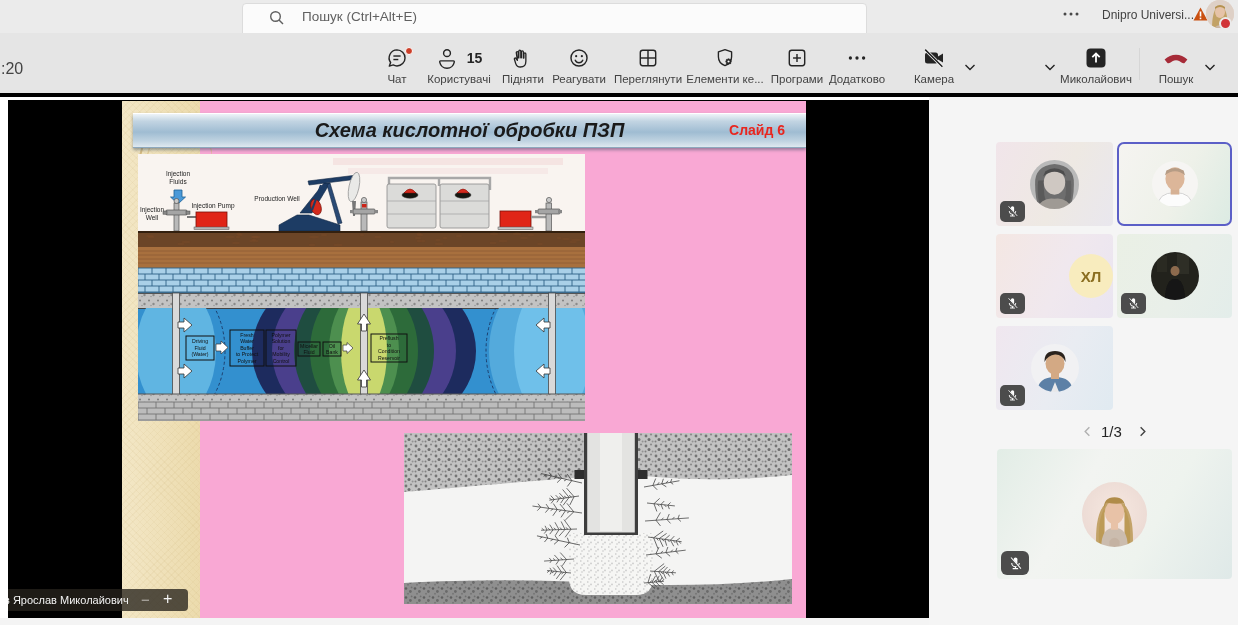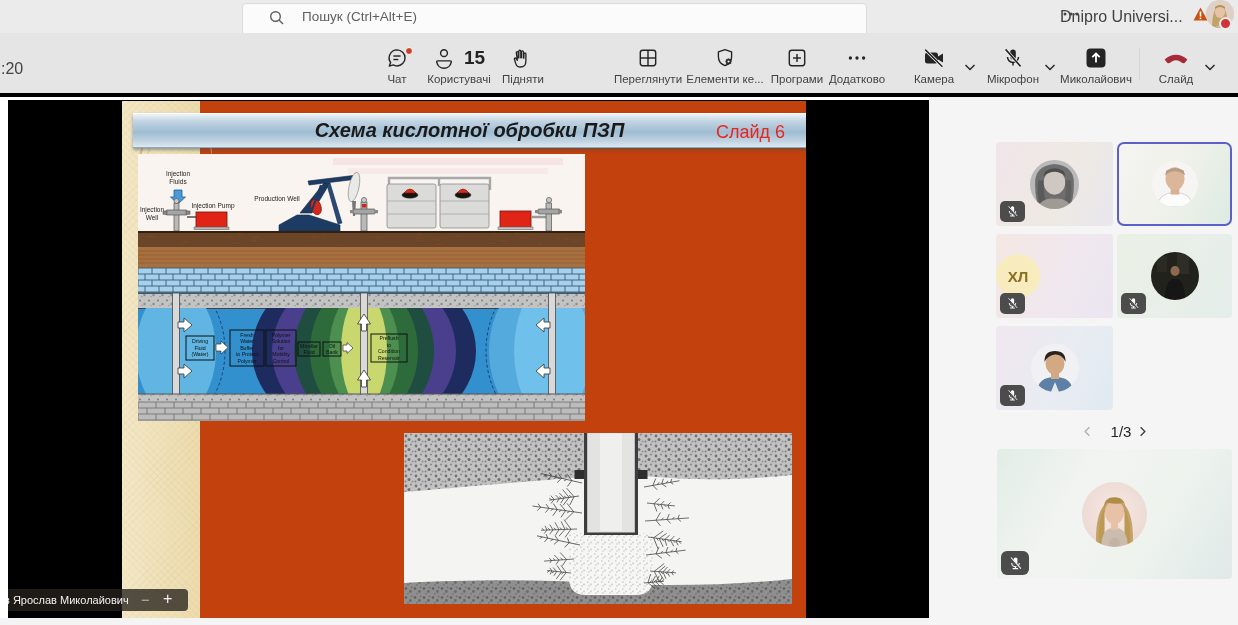--- a/index.html
+++ b/index.html
@@ -4,36 +4,36 @@
 *{margin:0;padding:0;box-sizing:border-box}
 html,body{width:1238px;height:625px;overflow:hidden}
 #root{position:relative;width:1238px;height:625px;font-family:"Liberation Sans",sans-serif;background:#fff}
 .abs{position:absolute}
 
 #topbar{position:absolute;left:0;top:0;width:1238px;height:33px;background:#ebebeb}
 #search{position:absolute;left:242px;top:3px;width:625px;height:42px;background:#fbfbfb;border:1px solid #dcdcdc;border-radius:4px}
 #search .mag{position:absolute;left:26px;top:6px}
 #search .ph{position:absolute;left:59px;top:5px;font-size:13.5px;color:#616161}
 
-#acct{position:absolute;left:1060px;top:8px;font-size:16px;color:#424242;white-space:nowrap}
+#acct{position:absolute;left:1102px;top:8px;font-size:12px;color:#424242;white-space:nowrap}
 
 #toolbar{position:absolute;left:0;top:33px;width:1238px;height:64px;background:#e5e5e5;border-bottom:4px solid #000000}
 .tbtn{position:absolute;top:13px;width:110px;text-align:center;color:#242424}
 .tbtn .ic{height:24px;display:flex;justify-content:center;align-items:center}
 .tbtn .lb{margin-top:3px;font-size:11.5px;color:#424242;white-space:nowrap}
 .chev{position:absolute;top:27px}
 #timer{position:absolute;left:1px;top:27px;font-size:16px;color:#444}
 
 #stage{position:absolute;left:8px;top:100px;width:921px;height:518px;background:#000;overflow:hidden}
-#slide{position:absolute;left:114px;top:1px;width:684px;height:517px;background:#c2410c;overflow:hidden}
+#slide{position:absolute;left:114px;top:1px;width:684px;height:517px;background:#f9a8d4;overflow:hidden}
 #band{position:absolute;left:0;top:0;width:78px;height:517px;background:linear-gradient(90deg,#f3e7c6,#ecdbad);}
 #band:after{content:"";position:absolute;inset:0;background-image:repeating-linear-gradient(45deg,rgba(190,160,95,.08) 0 1px,transparent 1px 5px),repeating-linear-gradient(-45deg,rgba(190,160,95,.08) 0 1px,transparent 1px 5px)}
 #titlebar{position:absolute;left:11px;top:12px;width:673px;height:35px;background:linear-gradient(180deg,#eef4f8 0%,#c2d4e2 22%,#9fbcd2 55%,#c0d3e1 82%,#dfe9f0 100%);box-shadow:0 2px 3px rgba(60,80,100,.5);border-top:1px solid #fff;border-bottom:1px solid #8da8bd}
 #titlebar .t{position:absolute;left:0;right:0;top:5px;text-align:center;font-size:20px;font-style:italic;font-weight:bold;color:#1a1a1a}
-#titlebar .s{position:absolute;right:21px;top:8px;font-size:18px;font-weight:normal;color:#e8261f}
+#titlebar .s{position:absolute;right:21px;top:8px;font-size:14px;font-weight:bold;color:#e8261f}
 #namebar{position:absolute;left:-24px;top:489px;width:204px;height:22px;background:rgba(38,34,28,.78);border-radius:4px;color:#f2f2f2}
 #namebar .n{position:absolute;left:20px;top:4.5px;font-size:11px}
 #namebar .m{position:absolute;left:157px;top:2px;font-size:15px;color:#b9b5af}
 #namebar .p{position:absolute;left:179px;top:1px;font-size:16px;color:#f5f5f5}
 
 #rpanel{position:absolute;left:929px;top:97px;width:309px;height:528px;background:#f5f5f5}
 .tile{position:absolute;border-radius:4px;overflow:hidden}
 .mute{position:absolute;left:4px;bottom:4px;width:25px;height:21px;background:#4c4c4c;border-radius:5px;display:flex;align-items:center;justify-content:center}
 #pag{position:absolute;left:0;top:325px;width:309px;height:20px;text-align:center;color:#242424;font-size:15px}
 #bottomstrip{position:absolute;left:0;top:618px;width:929px;height:7px;background:#f4f4f4}
@@ -85,31 +85,42 @@
         </div>
         <div class="lb">Чат</div>
       </div>
     <div class="abs" style="left:405px;top:14px;width:8px;height:8px;border-radius:50%;background:#cc3e28;border:1.5px solid #fff"></div>
     <div class="tbtn" style="left:404px">
         <div class="ic">
           <svg width="22" height="22" viewBox="0 0 20 20">
             <circle cx="10" cy="5.6" r="3.1" fill="none" stroke="#242424" stroke-width="1.3"></circle>
             <path d="M4.2 12.6 h11.6 c.6 0 .9.5.8 1.1 a6.7 6.7 0 0 1 -13.2 0 c-.1-.6.2-1.1.8-1.1 Z" fill="none" stroke="#242424" stroke-width="1.3" stroke-linejoin="round"></path>
           </svg>
-          <b style="font-size:19px;margin-left:9px">15</b>
+          <b style="font-size:14px;margin-left:9px">15</b>
         </div>
         <div class="lb">Користувачі</div>
       </div>
     <div class="tbtn" style="left:468px">
         <div class="ic">
           <svg width="22" height="22" viewBox="0 0 20 20">
             <path d="M4.9 12.2 L3.6 10.4 c-.5-.7-1.7-.3-1.4.7 l1.2 4 c.6 1.9 2 3.1 4.2 3.1 c3.1 0 5-2.2 5-5.3 V6.3 c0-.5-.4-.9-.9-.9 s-.9.4-.9.9 V10 h-.5 V4.4 c0-.5-.4-.9-.9-.9 s-.9.4-.9.9 V9.8 h-.5 V3.8 c0-.5-.4-.9-.9-.9 s-.9.4-.9.9 V9.9 h-.5 V5.1 c0-.5-.4-.9-.9-.9 s-.9.4-.9.9 Z" fill="none" stroke="#242424" stroke-width="1.2" stroke-linejoin="round"></path>
           </svg>
         </div>
         <div class="lb">Підняти</div>
+      </div>
+    <div class="tbtn" style="left:524px">
+        <div class="ic">
+          <svg width="22" height="22" viewBox="0 0 20 20">
+            <circle cx="10" cy="10" r="7.3" fill="none" stroke="#242424" stroke-width="1.3"></circle>
+            <circle cx="7.4" cy="8.3" r="1" fill="#242424"></circle>
+            <circle cx="12.6" cy="8.3" r="1" fill="#242424"></circle>
+            <path d="M6.6 12 a3.7 3.7 0 0 0 6.8 0" fill="none" stroke="#242424" stroke-width="1.3" stroke-linecap="round"></path>
+          </svg>
+        </div>
+        <div class="lb">Реагувати</div>
       </div>
     <div class="tbtn" style="left:670px">
         <div class="ic">
           <svg width="22" height="22" viewBox="0 0 20 20">
             <path d="M10 2.4 l6 2.1 v4.3 c0 4.1-2.6 6.8-6 8.1 -3.4-1.3-6-4-6-8.1 V4.5 Z" fill="none" stroke="#242424" stroke-width="1.25" stroke-linejoin="round"></path>
             <g fill="#242424">
               <circle cx="13.2" cy="13.2" r="2.1"></circle>
               <g stroke="#242424" stroke-width="1.5">
                 <line x1="13.2" y1="10.4" x2="13.2" y2="16"></line>
                 <line x1="10.4" y1="13.2" x2="16" y2="13.2"></line>
@@ -163,34 +174,20 @@
             </g>
             <line x1="3.2" y1="3.6" x2="20.4" y2="20.8" stroke="#fff" stroke-width="3"></line>
             <line x1="3.2" y1="3.6" x2="20.4" y2="20.8" stroke="#242424" stroke-width="1.6"></line>
           </svg>
         </div>
         <div class="lb">Камера</div>
       </div>
     <svg class="chev" style="left:963px" width="14" height="14" viewBox="0 0 14 14">
         <path d="M2.5 5 l4.5 4.5 L11.5 5" fill="none" stroke="#242424" stroke-width="1.4"></path>
       </svg>
-    <div class="tbtn" style="left:958px">
-        <div class="ic">
-          <svg width="24" height="24" viewBox="0 0 24 24">
-            <g fill="#242424">
-              <rect x="9.2" y="3.4" width="5.6" height="10.2" rx="2.8"></rect>
-            </g>
-            <path d="M6.5 11 a5.5 5.5 0 0 0 11 0" fill="none" stroke="#242424" stroke-width="1.5"></path>
-            <line x1="12" y1="16.5" x2="12" y2="19.5" stroke="#242424" stroke-width="1.5"></line>
-            <line x1="4.6" y1="3.4" x2="19.6" y2="20.4" stroke="#fff" stroke-width="3"></line>
-            <line x1="4.6" y1="3.4" x2="19.6" y2="20.4" stroke="#242424" stroke-width="1.6"></line>
-          </svg>
-        </div>
-        <div class="lb">Мікрофон</div>
-      </div>
     <svg class="chev" style="left:1043px" width="14" height="14" viewBox="0 0 14 14">
         <path d="M2.5 5 l4.5 4.5 L11.5 5" fill="none" stroke="#242424" stroke-width="1.4"></path>
       </svg>
     <div class="tbtn" style="left:1041px">
         <div class="ic">
           <svg width="22" height="22" viewBox="0 0 22 22">
             <rect x="1.5" y="1.5" width="19" height="19" rx="4" fill="#242424"></rect>
             <g stroke="#fff" stroke-width="1.8" fill="none">
               <line x1="11" y1="15.5" x2="11" y2="7"></line>
               <path d="M7.3 10.2 L11 6.5 L14.7 10.2"></path>
@@ -199,21 +196,21 @@
         </div>
         <div class="lb">Миколайович</div>
       </div>
     <div class="abs" style="left:1139px;top:15px;width:1px;height:32px;background:#d6d6d6"></div>
     <div class="tbtn" style="left:1121px">
         <div class="ic">
           <svg width="28" height="24" viewBox="0 0 28 24">
             <path d="M2.6 13.6 C9 7.2 19 7.2 25.4 13.6 L22.8 16.8 C22 17.8 20.6 17.3 19.5 16.5 L17.6 15.2 C15.4 14 12.6 14 10.4 15.2 L8.5 16.5 C7.4 17.3 6 17.8 5.2 16.8 Z" fill="#a62b38"></path>
           </svg>
         </div>
-        <div class="lb">Слайд</div>
+        <div class="lb">Пошук</div>
       </div>
     <svg class="chev" style="left:1203px" width="14" height="14" viewBox="0 0 14 14">
         <path d="M2.5 5 l4.5 4.5 L11.5 5" fill="none" stroke="#242424" stroke-width="1.4"></path>
       </svg>
   </div>
   <div id="stage">
     <div id="slide">
       <div id="band"></div>
       <svg class="abs" style="left:0;top:0" width="90" height="120" viewBox="0 0 90 120">
           <circle cx="58" cy="60" r="40" fill="none" stroke="#c9a96a" stroke-width="2" opacity=".7"></circle>
@@ -901,21 +898,21 @@
           </defs>
           <g clip-path="url(#c2)" filter="url(#b2)">
             <rect width="48" height="48" fill="#f6f5f3"></rect>
             <path d="M6 48 Q6 33 24 33 Q42 33 42 48 Z" fill="#fcfcfc" stroke="#d2d2d2" stroke-width="1"></path>
             <rect x="19.5" y="26" width="9" height="9" fill="#d6b194"></rect>
             <ellipse cx="24" cy="18.5" rx="10" ry="12" fill="#dcb699"></ellipse>
             <path d="M13.5 15 Q24 6.5 34.5 15 L33 10 Q24 4.5 15 10 Z" fill="#b69c85"></path>
           </g>
         </svg>
       </div>
-      <div class="tile" style="left:67px;top:137px;width:117px;height:84px;background:linear-gradient(115deg,#f4e7e3,#f0e8ee 55%,#eae5f1);display:flex;align-items:center;justify-content:flex-start">
+      <div class="tile" style="left:67px;top:137px;width:117px;height:84px;background:linear-gradient(115deg,#f4e7e3,#f0e8ee 55%,#eae5f1);display:flex;align-items:center;justify-content:flex-end">
         <div style="width:44px;height:44px;border-radius:50%;background:#f8ecbe;display:flex;align-items:center;justify-content:center;font-size:15px;font-weight:bold;color:#8a6d1f">ХЛ</div>
         <div class="mute">
           <svg width="13" height="13" viewBox="0 0 16 16">
             <rect x="6" y="1.5" width="4" height="7.5" rx="2" fill="#fff"></rect>
             <path d="M4 7.5 a4 4 0 0 0 8 0" fill="none" stroke="#fff" stroke-width="1.2"></path>
             <line x1="8" y1="11.5" x2="8" y2="13.5" stroke="#fff" stroke-width="1.2"></line>
             <line x1="5" y1="13.5" x2="11" y2="13.5" stroke="#fff" stroke-width="1.2"></line>
             <line x1="2.5" y1="2" x2="13" y2="13.8" stroke="#4c4c4c" stroke-width="2.4"></line>
             <line x1="3.2" y1="1.6" x2="13.8" y2="13.4" stroke="#fff" stroke-width="1.1"></line>
           </svg>
@@ -977,21 +974,21 @@
             <line x1="5" y1="13.5" x2="11" y2="13.5" stroke="#fff" stroke-width="1.2"></line>
             <line x1="2.5" y1="2" x2="13" y2="13.8" stroke="#4c4c4c" stroke-width="2.4"></line>
             <line x1="3.2" y1="1.6" x2="13.8" y2="13.4" stroke="#fff" stroke-width="1.1"></line>
           </svg>
         </div>
       </div>
       <div id="pag">
         <svg class="abs" style="left:152px;top:3px" width="13" height="13" viewBox="0 0 14 14">
           <path d="M9 2.5 L4.5 7 L9 11.5" fill="none" stroke="#b0b0b0" stroke-width="1.5"></path>
         </svg>
-        <span class="abs" style="left:172px;top:1px;width:40px;text-align:center">1/3</span>
+        <span class="abs" style="left:172px;top:1px;width:40px;text-align:left">1/3</span>
         <svg class="abs" style="left:207px;top:3px" width="13" height="13" viewBox="0 0 14 14">
           <path d="M5 2.5 L9.5 7 L5 11.5" fill="none" stroke="#424242" stroke-width="1.5"></path>
         </svg>
       </div>
       <div class="tile" style="left:68px;top:352px;width:235px;height:130px;background:linear-gradient(120deg,#e2ede6,#f2f4f1 35%,#eef3ee 65%,#dfe9e8);display:flex;align-items:center;justify-content:center">
         <svg width="65" height="65" viewBox="0 0 64 64">
           <defs>
             <clipPath id="cb">
               <circle cx="32" cy="32" r="32"></circle>
             </clipPath>

